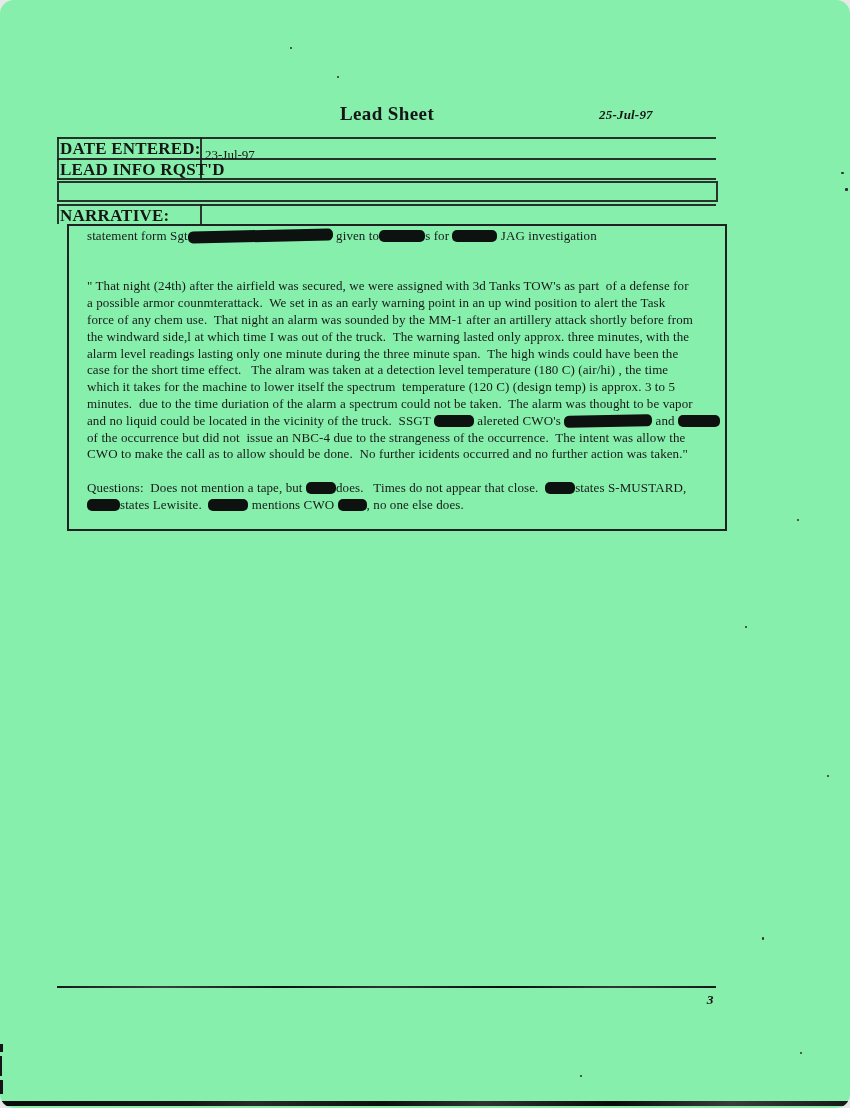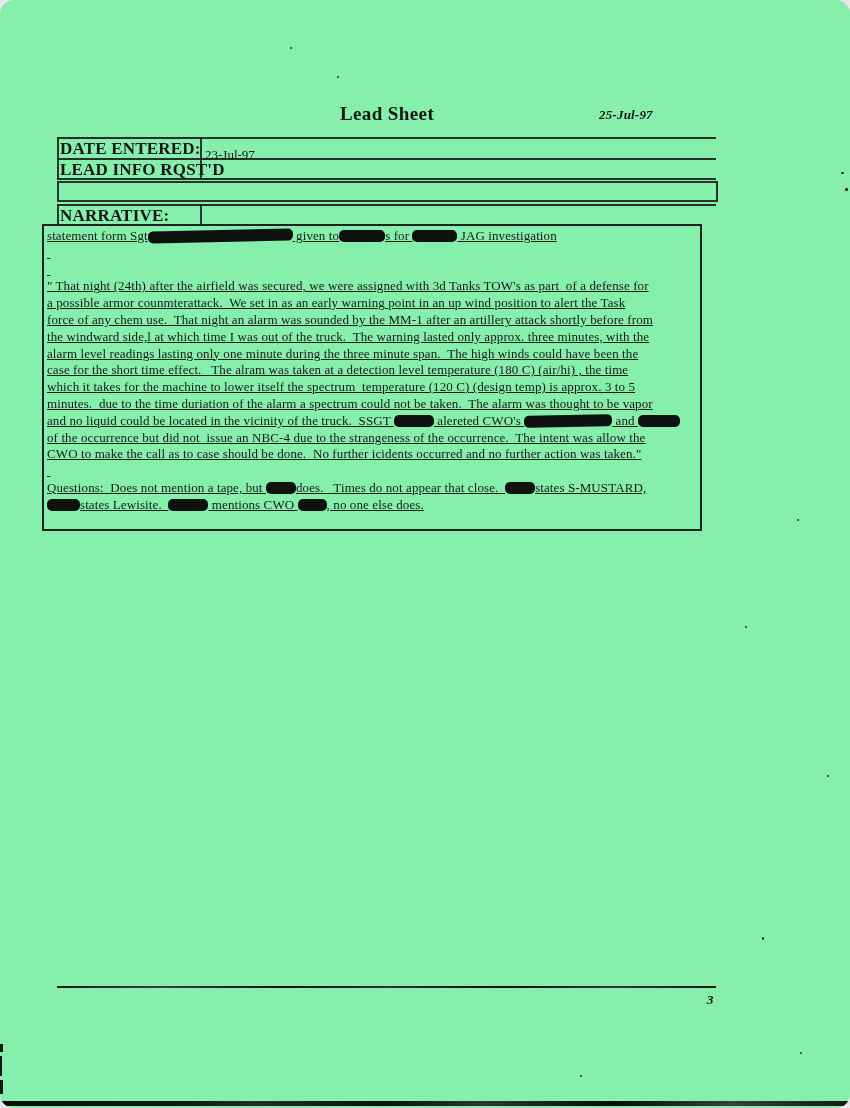--- a/index.html
+++ b/index.html
@@ -18,23 +18,23 @@
     position:absolute;left:599px;top:107px;
     font-size:13px;font-weight:bold;font-style:italic;letter-spacing:.2px;
   }
   .row-label{position:absolute;font-size:17px;font-weight:bold;letter-spacing:.2px;white-space:pre;}
   .row-value{position:absolute;font-size:13px;white-space:pre;}
   .empty-row{
     position:absolute;left:57px;top:181px;width:661px;height:21px;
     border:2px solid #1f1f1f;box-sizing:border-box;opacity:.9;
   }
   .narrative-box{
-    position:absolute;left:42px;top:224px;width:660px;height:307px;
+    position:absolute;left:67px;top:224px;width:660px;height:307px;
     border:2px solid #1c1c1c;box-sizing:border-box;
-    padding:2px 0 0 3px;overflow:hidden;opacity:.97;text-decoration:underline;
+    padding:2px 0 0 18px;overflow:hidden;opacity:.97;
   }
   .nline{
     white-space:pre;height:16.8px;line-height:16.8px;font-size:13px;
     color:#131313;letter-spacing:.1px;
   }
   .redact{
     display:inline-block;height:12px;background:#0a0a0a;
     border-radius:5px;vertical-align:-2px;
   }
   .redact.tilt{transform:rotate(-1.2deg);}
@@ -88,21 +88,21 @@
         <div class="nline">" That night (24th) after the airfield was secured, we were assigned with 3d Tanks TOW's as part  of a defense for</div>
         <div class="nline">a possible armor counmterattack.  We set in as an early warning point in an up wind position to alert the Task</div>
         <div class="nline">force of any chem use.  That night an alarm was sounded by the MM-1 after an artillery attack shortly before from</div>
         <div class="nline">the windward side,l at which time I was out of the truck.  The warning lasted only approx. three minutes, with the</div>
         <div class="nline">alarm level readings lasting only one minute during the three minute span.  The high winds could have been the</div>
         <div class="nline">case for the short time effect.   The alram was taken at a detection level temperature (180 C) (air/hi) , the time</div>
         <div class="nline">which it takes for the machine to lower itself the spectrum  temperature (120 C) (design temp) is approx. 3 to 5</div>
         <div class="nline">minutes.  due to the time duriation of the alarm a spectrum could not be taken.  The alarm was thought to be vapor</div>
         <div class="nline">and no liquid could be located in the vicinity of the truck.  SSGT <span class="redact" style="width: 40px; background: rgb(10, 10, 10);"></span> alereted CWO's <span class="redact tilt" style="width: 88px; background: rgb(10, 10, 10);"></span> and <span class="redact" style="width: 42px; background: rgb(10, 10, 10);"></span></div>
         <div class="nline">of the occurrence but did not  issue an NBC-4 due to the strangeness of the occurrence.  The intent was allow the</div>
-        <div class="nline">CWO to make the call as to case should be done.  No further icidents occurred and no further action was taken."</div>
+        <div class="nline">CWO to make the call as to allow should be done.  No further icidents occurred and no further action was taken."</div>
         <div class="nline"> </div>
         <div class="nline">Questions:  Does not mention a tape, but <span class="redact" style="width: 30px; background: rgb(10, 10, 10);"></span>does.   Times do not appear that close.  <span class="redact" style="width: 30px; background: rgb(10, 10, 10);"></span>states S-MUSTARD,</div>
         <div class="nline"><span class="redact" style="width: 33px; background: rgb(10, 10, 10);"></span>states Lewisite.  <span class="redact" style="width: 40px; background: rgb(10, 10, 10);"></span> mentions CWO <span class="redact" style="width: 29px; background: rgb(10, 10, 10);"></span>, no one else does.</div>
       </div>
   </div>
 
   <div class="footer-rule"></div>
   <div class="page-number">3</div>
 
   <div>

